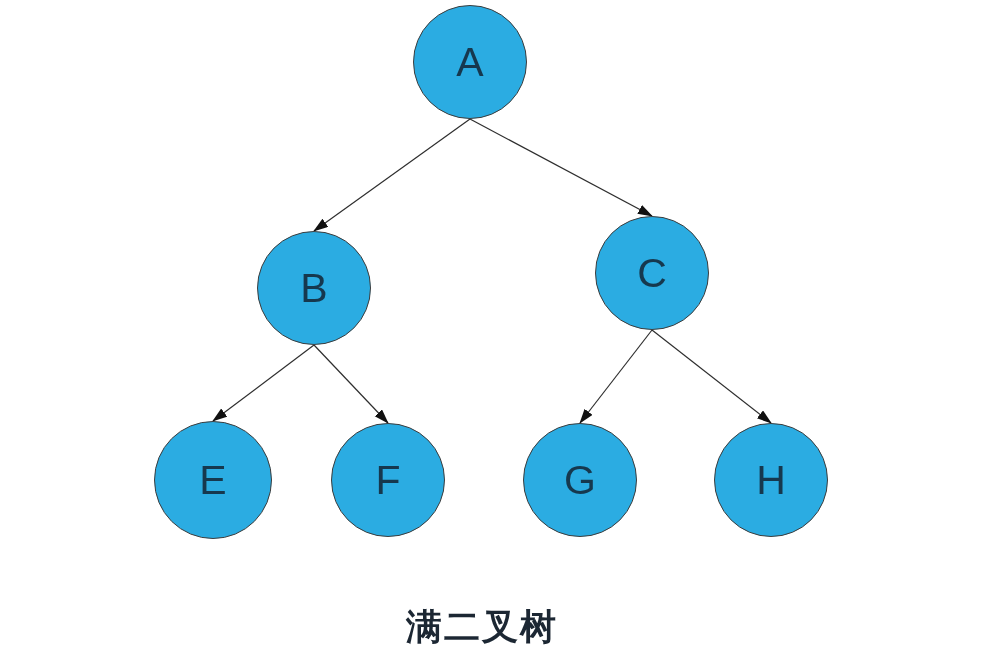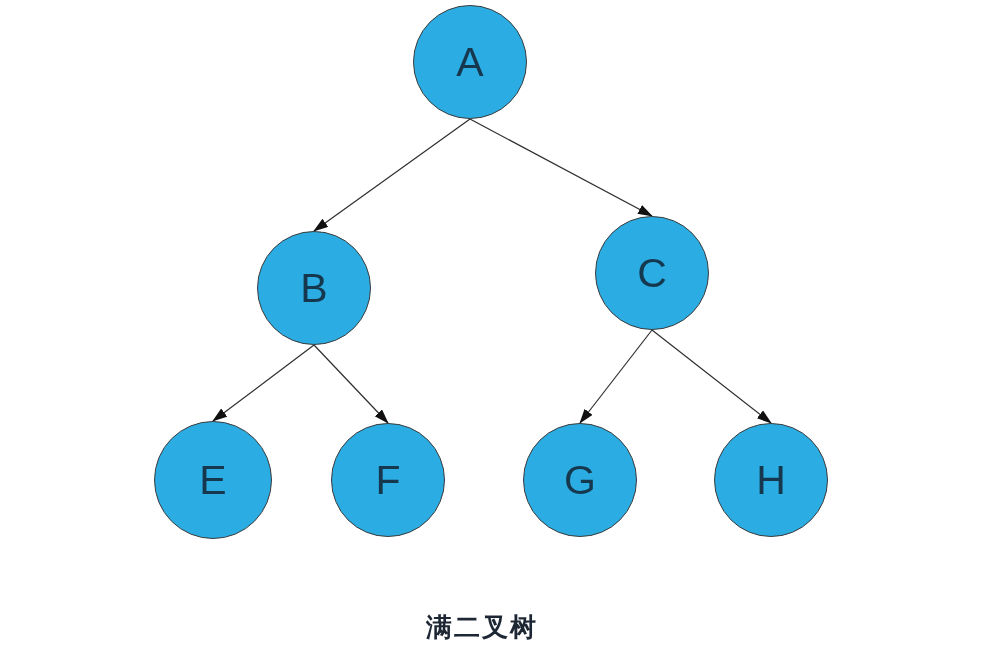--- a/index.html
+++ b/index.html
@@ -34,21 +34,21 @@
   .tree-node .node-label {
     font-size: 41px;
     line-height: 1;
     font-weight: 400;
     user-select: none;
   }
   .diagram-caption {
     position: absolute;
     transform: translate(-50%, -50%);
     font-family: "DejaVu Serif", "Liberation Serif", serif;
-    font-size: 26px;
+    font-size: 36px;
     font-weight: 600;
     letter-spacing: 2px;
     white-space: nowrap;
   }
 </style>
 </head>
 <body>
 
 <div class="stage">
   <svg class="edges-svg" viewBox="0 0 988 652" xmlns="http://www.w3.org/2000/svg">

